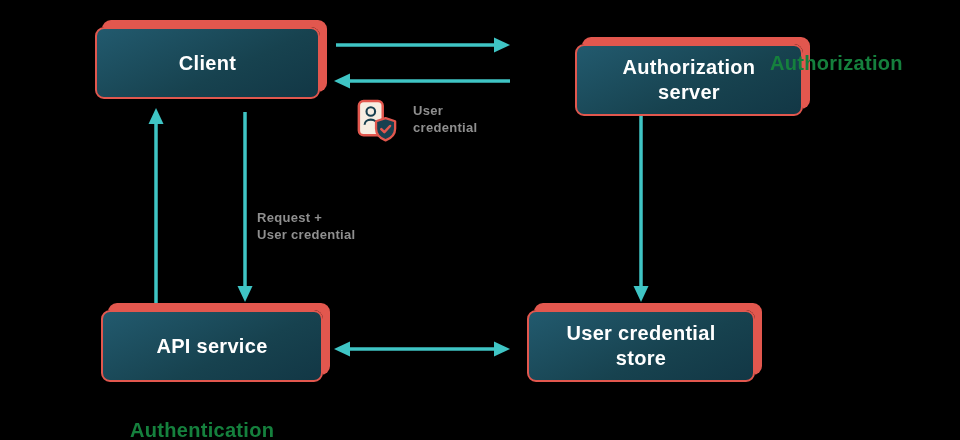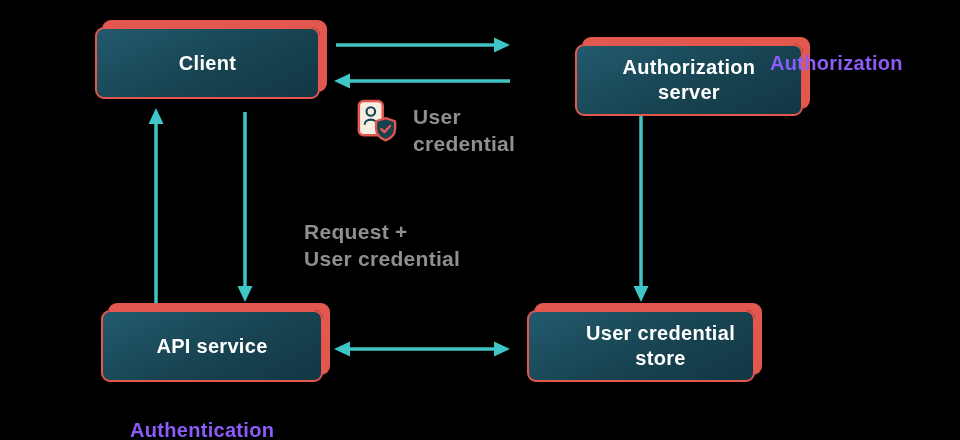--- a/index.html
+++ b/index.html
@@ -20,36 +20,36 @@
     box-shadow:7px -7px 0 0 #e2574e;
   }
   .node-label {
     color:#ffffff; font-size:20px; font-weight:700;
     text-align:center; line-height:1.25; max-width:185px;
     letter-spacing:0.3px;
   }
   .node-client            { left:95px;  top:27px;  width:225px; height:72px; }
   .node-auth-server       { left:527px; top:44px;  width:228px; height:72px;margin-left:48px; }
   .node-api-service       { left:93px;  top:310px; width:222px; height:72px;margin-left:8px; }
-  .node-credential-store  { left:527px; top:310px; width:228px; height:72px;justify-content:flex-end; }
+  .node-credential-store  { left:527px; top:310px; width:228px; height:72px; }
 
   
   .annotation {
-    position:absolute; color:#8b5cf6; font-size:20px; font-weight:700;
+    position:absolute; color:#15803d; font-size:20px; font-weight:700;
     letter-spacing:0.3px;
   }
   .annotation-authorization  { left:770px; top:52px; }
   .annotation-authentication { left:130px; top:396px;margin-top:23px; }
 
   .edge-label {
-    position:absolute; color:#8f8f8f; font-size:21px; font-weight:700;
+    position:absolute; color:#8f8f8f; font-size:13px; font-weight:700;
     line-height:1.3; letter-spacing:0.3px; white-space:pre-line;
   }
   .label-user-credential { left:413px; top:103px; }
-  .label-request-credential { left:257px; top:218px;margin-left:47px; }
+  .label-request-credential { left:257px; top:210px; }
 
   
   .edges { position:absolute; left:0; top:0; pointer-events:none; }
   .edges line    { stroke:#3fc5c5; stroke-width:3.5; }
   .edges polygon { fill:#3fc5c5; }
 
   
   .uc-icon { position:absolute; left:356px; top:98px; width:42px; height:48px; }
 </style>
 </head>

